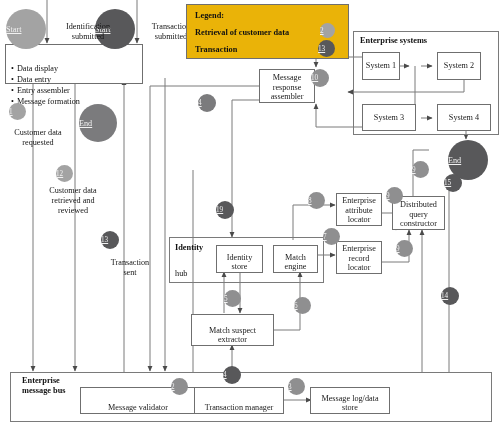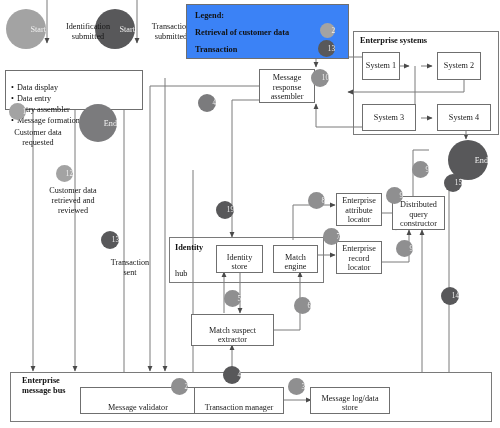--- a/index.html
+++ b/index.html
@@ -7,29 +7,29 @@
   #stage{position:relative;width:500px;height:428px;overflow:hidden;background:#ffffff;}
   svg#wires{position:absolute;left:0;top:0;width:500px;height:428px;}
   .node{position:absolute;box-sizing:border-box;border:1px solid #6f6f6f;background:#fff;
         display:flex;align-items:center;justify-content:center;text-align:center;
         font-family:"Liberation Serif",serif;font-size:8.2px;line-height:1.12;color:#1a1a1a;}
   .node.pad{padding:1px 2px;align-items:flex-end;}
   .group{position:absolute;box-sizing:border-box;border:1px solid #7a7a7a;background:transparent;}
   .grouplabel{position:absolute;font-family:"Liberation Serif",serif;font-weight:bold;
         font-size:8.3px;line-height:1.15;color:#111;}
   .bullets{position:absolute;box-sizing:border-box;border:1px solid #6f6f6f;background:#fff;
-        padding:12px 5px;font-size:8.2px;line-height:1.33;margin-top:26px;}
+        padding:19px 5px;font-size:8.2px;line-height:1.33;}
   .bullets div{white-space:nowrap;}
   .bullets div::before{content:"\2022";margin-right:3px;}
-  .circ{position:absolute;border-radius:50%;display:flex;align-items:center;justify-content:flex-end;
-        color:#f2f2f2;font-family:"Liberation Serif",serif;}
+  .circ{position:absolute;border-radius:50%;display:flex;align-items:center;justify-content:flex-start;
+        color:#f2f2f2;font-family:"Liberation Serif",serif;text-decoration:underline;}
   .term{font-size:8.2px;}
   .num{font-size:7.2px;}
   .lbl{position:absolute;text-align:center;font-size:8.2px;line-height:1.2;color:#151515;}
-  .legend{position:absolute;box-sizing:border-box;border:1px solid #6f6f6f;background:#3b82f6;}
+  .legend{position:absolute;box-sizing:border-box;border:1px solid #6f6f6f;background:#eab308;}
   .legend .lrow{position:absolute;font-size:8.3px;font-weight:bold;color:#111;}
 </style>
 </head>
 <body>
 
 <div id="stage">
 
   <svg id="wires" viewBox="0 0 500 428" xmlns="http://www.w3.org/2000/svg">
     <defs>
       <marker id="ah" markerWidth="7" markerHeight="7" refX="5.4" refY="2.6" orient="auto" markerUnits="userSpaceOnUse">

